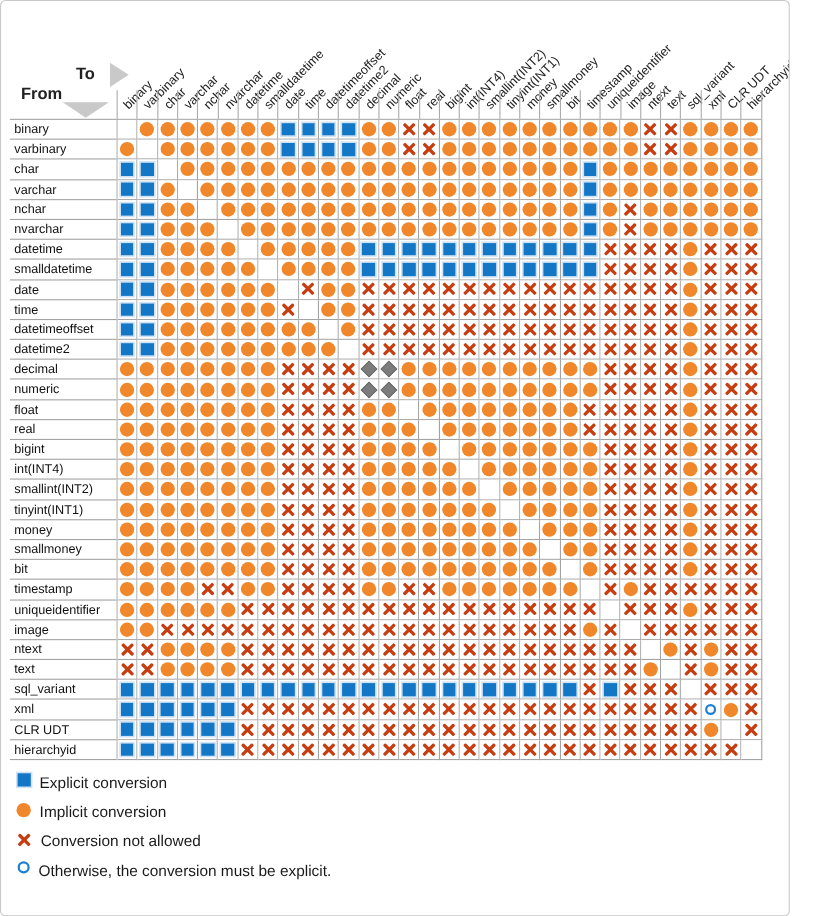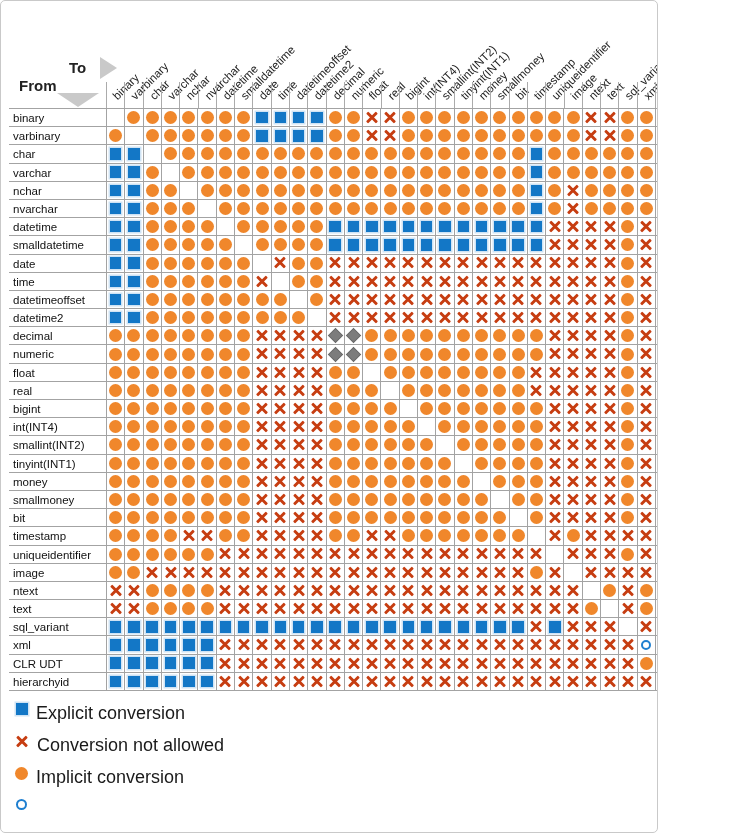--- a/index.html
+++ b/index.html
@@ -1,18 +1,18 @@
 <!DOCTYPE html>
 <html style="--explicit: #1377C6; --implicit: #F0872B; --notallowed: #C63D11; --diamond: #7C7C7C; --xmlring: #1E7FD0;"><head>
 <meta charset="utf-8">
 <style>
   * { margin:0; padding:0; box-sizing:border-box; }
   html,body { background:#fff; }
   body { font-family:"Liberation Sans","DejaVu Sans",sans-serif; color:#1a1a1a; }
-  .page { position:relative; width:658px; height:833px; background:#fff;
+  .page { position:relative; width:718px; height:833px; background:#fff;
           border:1px solid #c9c9c9; border-radius:5px; overflow:hidden; }
 
   
   .corner-to { position:absolute; left:68px; top:58px; font-size:15px; font-weight:bold; color:#222; }
   .tri-right { position:absolute; left:99px; top:56px; width:0; height:0;
                border-left:17px solid #c9c9c9; border-top:11px solid transparent; border-bottom:11px solid transparent; }
   .corner-from { position:absolute; left:18px; top:76px; font-size:15px; font-weight:bold; color:#222; }
   .tri-down { position:absolute; left:56px; top:92px; width:0; height:0;
               border-top:14px solid #c9c9c9; border-left:21px solid transparent; border-right:21px solid transparent; }
 
@@ -41,21 +41,21 @@
   .sym-O { width:10px; height:10px; border-radius:50%; border:2px solid var(--xmlring); background:#fff; }
   .sym-X { position:relative; width:14px; height:14px; }
   .sym-X::before, .sym-X::after { content:""; position:absolute; left:0; top:5.4px;
           width:14px; height:3.2px; background:var(--notallowed); border-radius:1px; }
   .sym-X::before { transform:rotate(45deg); }
   .sym-X::after  { transform:rotate(-45deg); }
 
   
   #legend { position:absolute; left:14px; top:701px; width:712px; }
   .litem { display:flex; align-items:flex-start; gap:8px; margin-bottom:8.5px;
-           font-size:18px; line-height:1.3; color:#1a1a1a;text-align:center; }
+           font-size:14px; line-height:1.3; color:#1a1a1a;text-align:center; }
   .licon { flex:0 0 auto; margin-top:1px; }
   .licon.sym-I { width:13px; height:13px; }
   .licon.sym-E { width:12px; height:12px; margin-left:1px; }
   .licon.sym-D { width:12px; height:12px; margin-top:2px; margin-left:1px; }
   .licon.sym-O { width:11px; height:11px; margin-left:1px; }
   .ltext div { margin:0; }
 </style>
 </head>
 <body>
 
@@ -3251,30 +3251,31 @@
     </div>
 
   <div id="legend">
       <div class="litem">
         <span class="licon sym-E"></span>
         <span class="ltext">
           <div>Explicit conversion</div>
         </span>
       </div>
       <div class="litem">
+        <span class="licon sym-I"></span>
+        <span class="ltext">
+          <div>Implicit conversion</div>
+        </span>
+      </div>
+      <div class="litem">
         <span class="licon sym-X"></span>
         <span class="ltext">
           <div>Conversion not allowed</div>
         </span>
       </div>
       <div class="litem">
-        <span class="licon sym-I"></span>
-        <span class="ltext">
-          <div>Implicit conversion</div>
-        </span>
-      </div>
-      <div class="litem">
         <span class="licon sym-O"></span>
         <span class="ltext">
+          <div>Otherwise, the conversion must be explicit.</div>
         </span>
       </div>
     </div>
 </div>
 
 </body></html>

